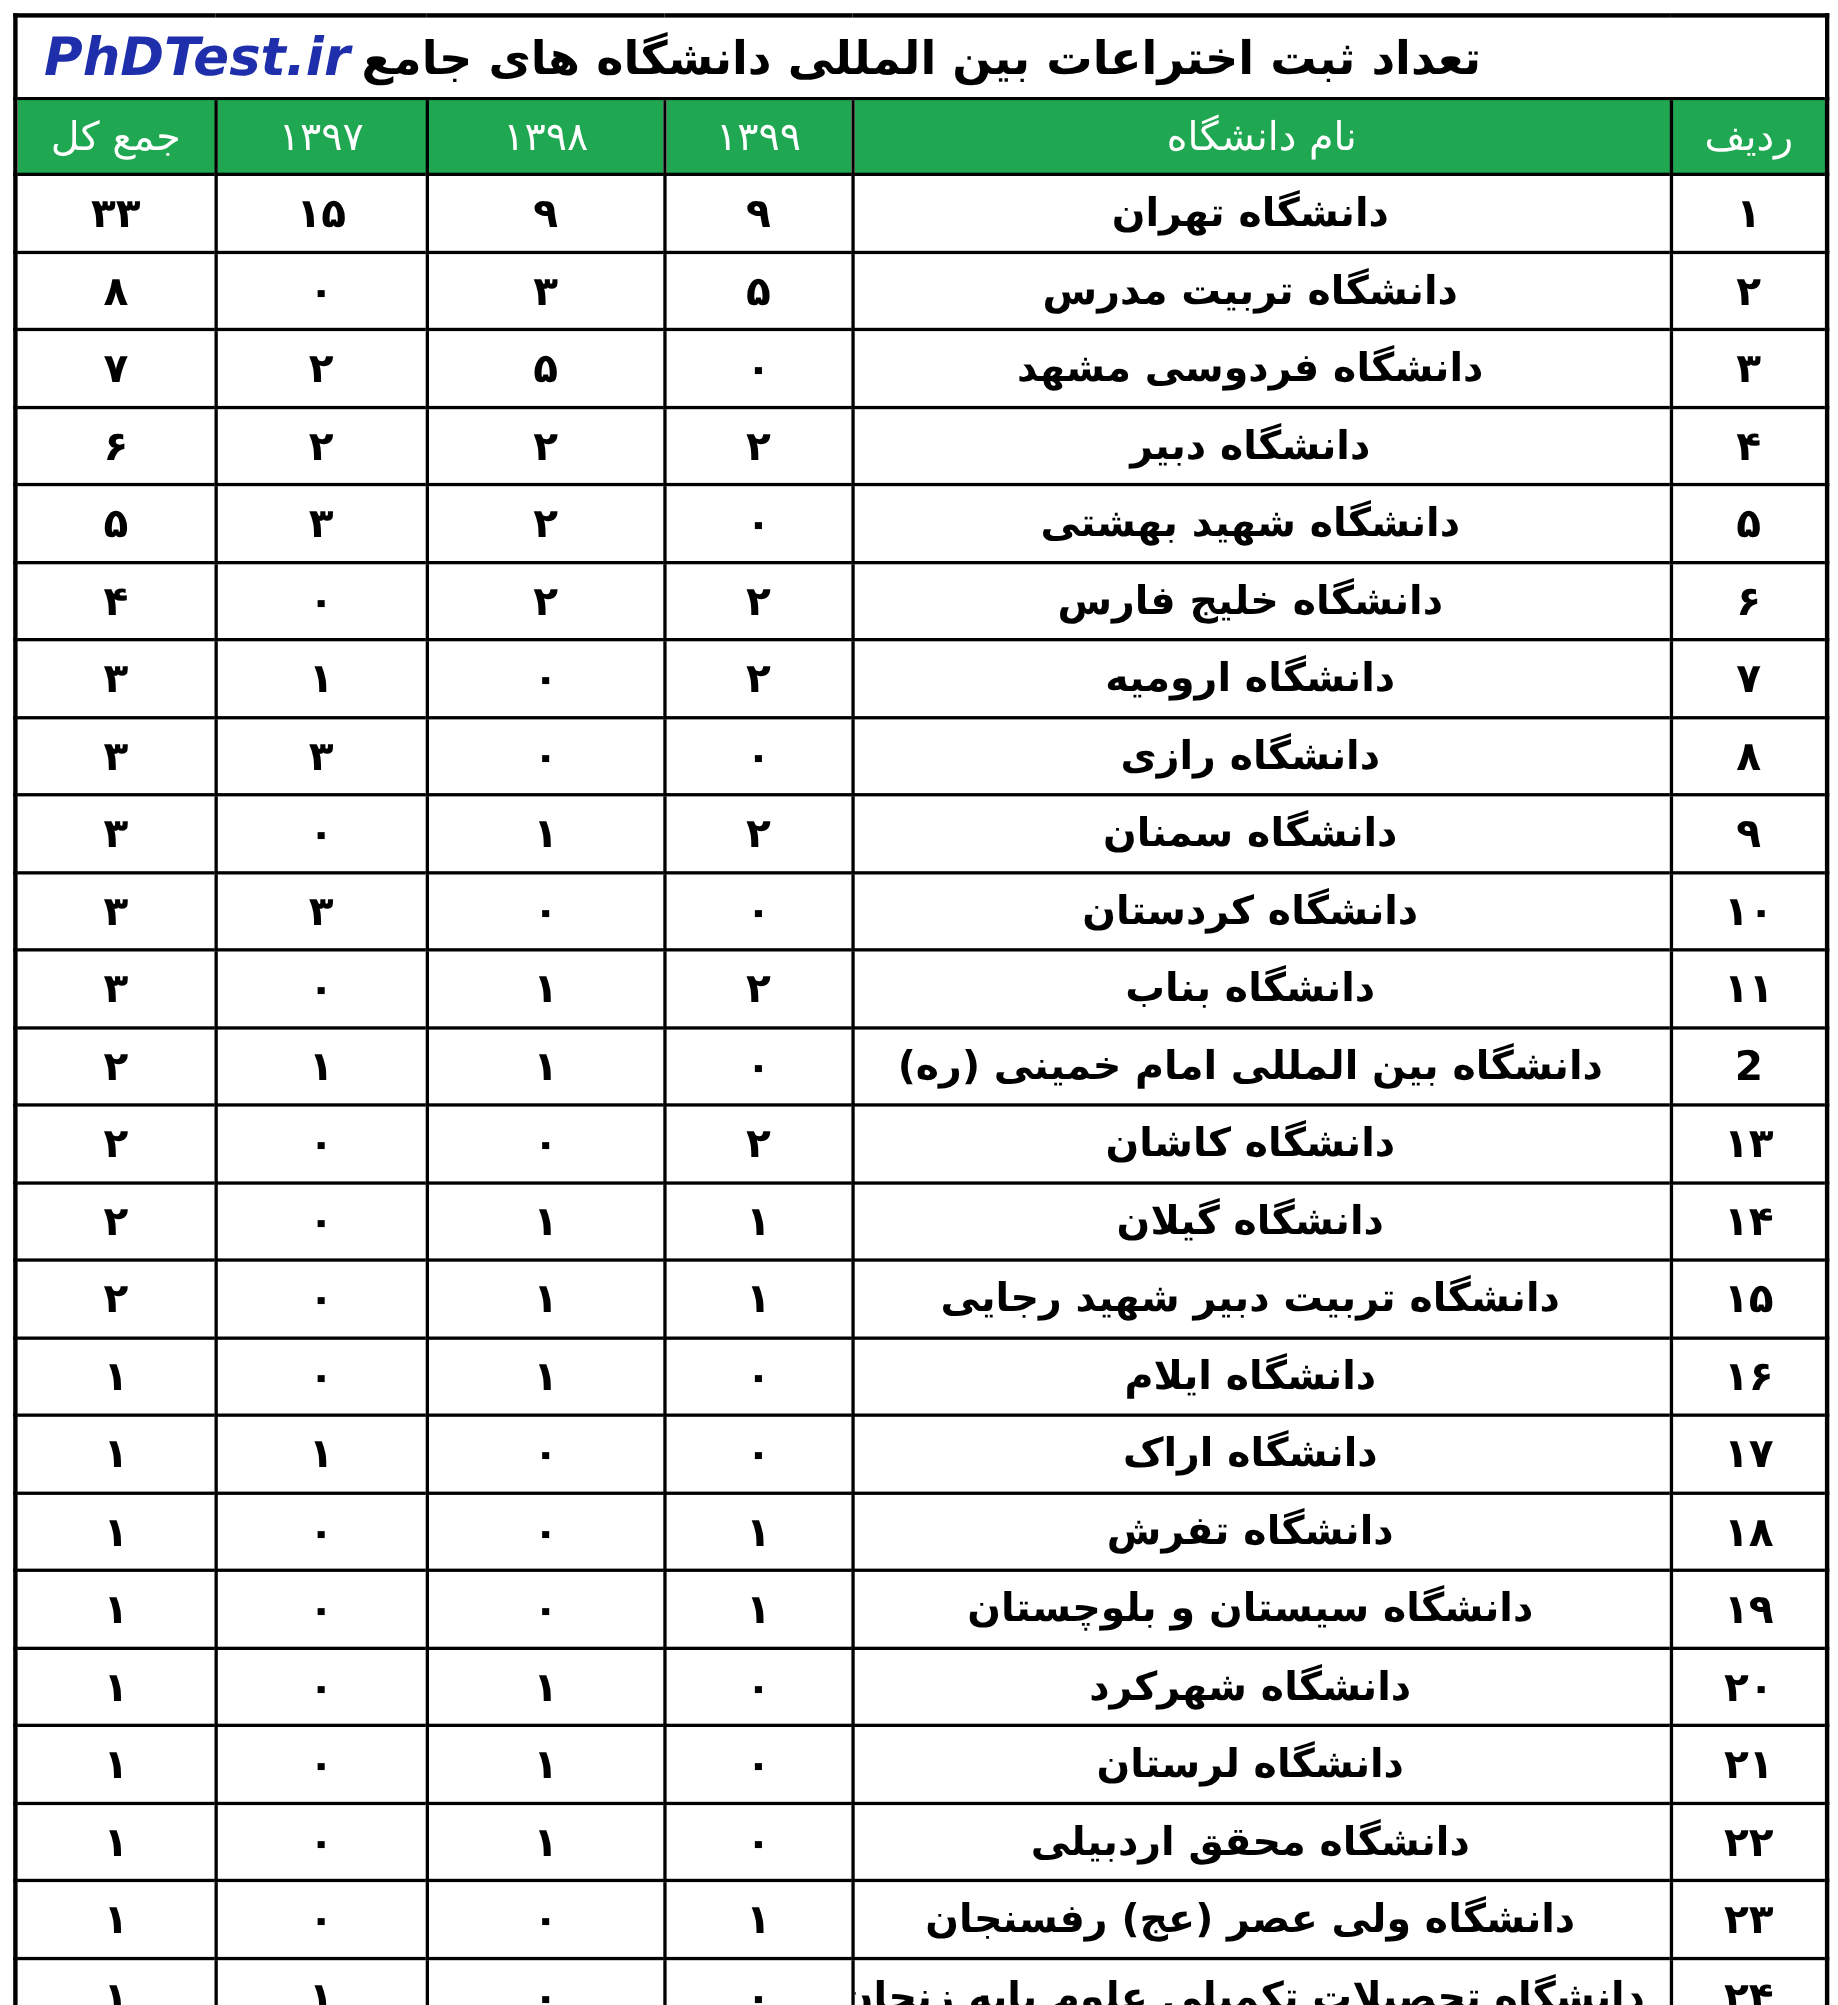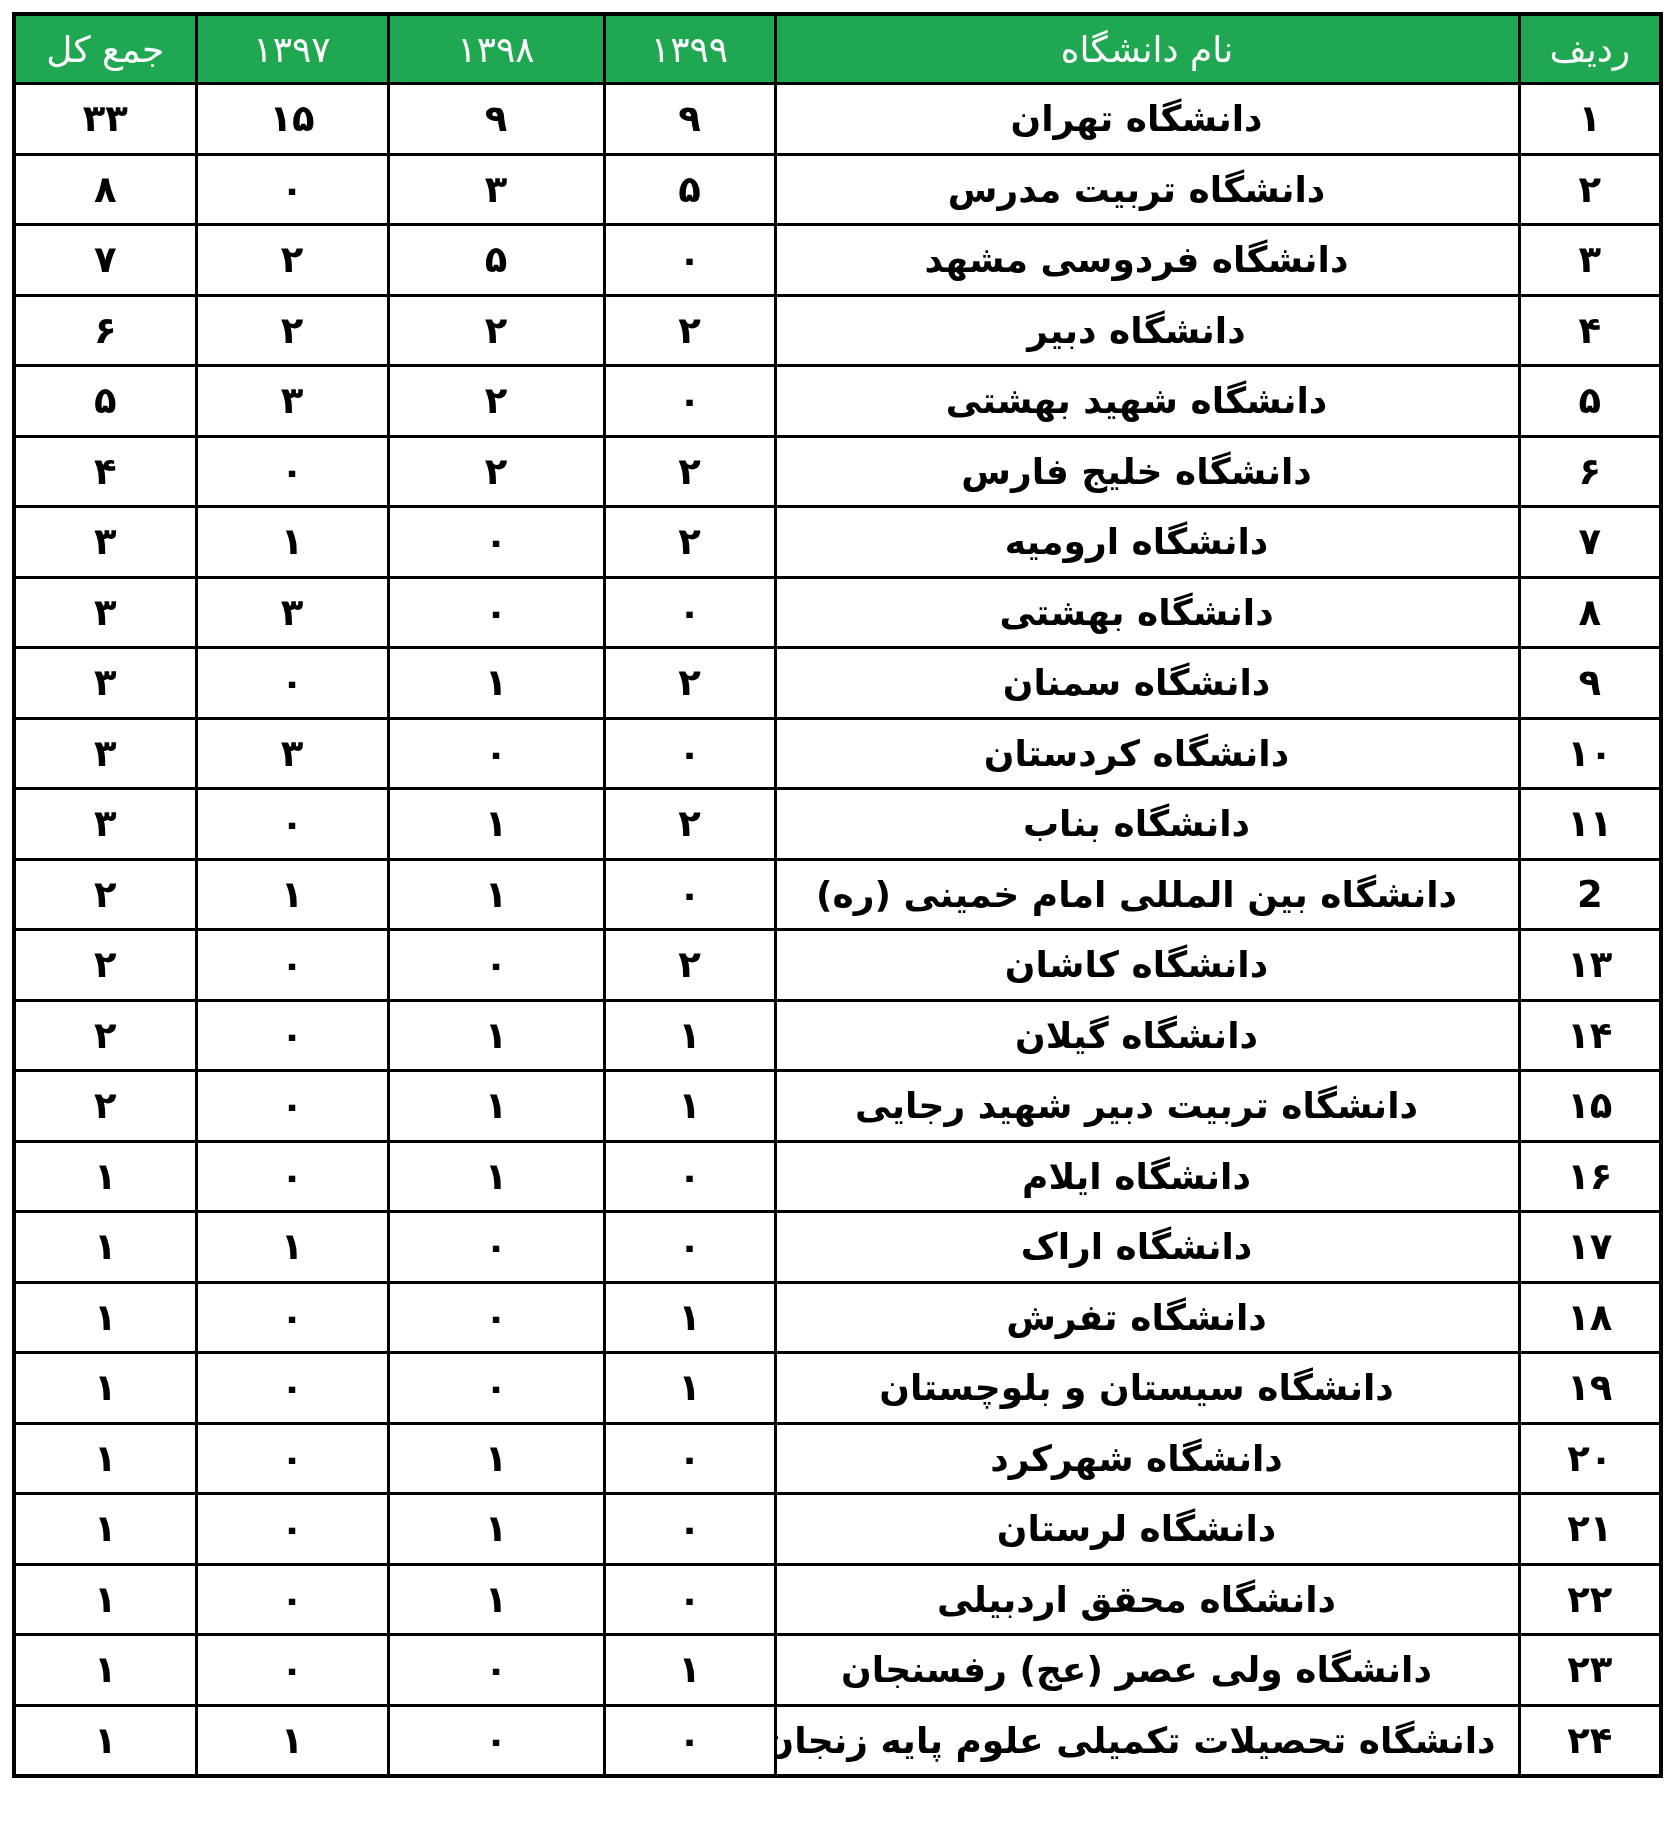--- a/index.html
+++ b/index.html
@@ -88,20 +88,26 @@
   <table class="patents">
     <colgroup>
       <col style="width:142px">
       <col style="width:744px">
       <col style="width:171px">
       <col style="width:216px">
       <col style="width:192px">
       <col style="width:182px">
     </colgroup>
     <thead>
+      <tr>
+        <td class="title-cell" colspan="6">
+          <span class="logo">PhDTest.ir</span>
+          <span class="title-text">تعداد ثبت اختراعات بین المللی دانشگاه های جامع</span>
+        </td>
+      </tr>
       <tr id="header-row">
           <th>ردیف</th>
           <th>نام دانشگاه</th>
           <th>۱۳۹۹</th>
           <th>۱۳۹۸</th>
           <th>۱۳۹۷</th>
           <th>جمع کل</th>
         </tr>
     </thead>
     <tbody id="table-body">
@@ -156,21 +162,21 @@
         <tr>
           <td>۷</td>
           <td class="name-cell">دانشگاه ارومیه</td>
           <td>۲</td>
           <td>۰</td>
           <td>۱</td>
           <td>۳</td>
         </tr>
         <tr>
           <td>۸</td>
-          <td class="name-cell">دانشگاه بهشتی</td>
+          <td class="name-cell">دانشگاه رازی</td>
           <td>۰</td>
           <td>۰</td>
           <td>۳</td>
           <td>۳</td>
         </tr>
         <tr>
           <td>۹</td>
           <td class="name-cell">دانشگاه سمنان</td>
           <td>۲</td>
           <td>۱</td>

